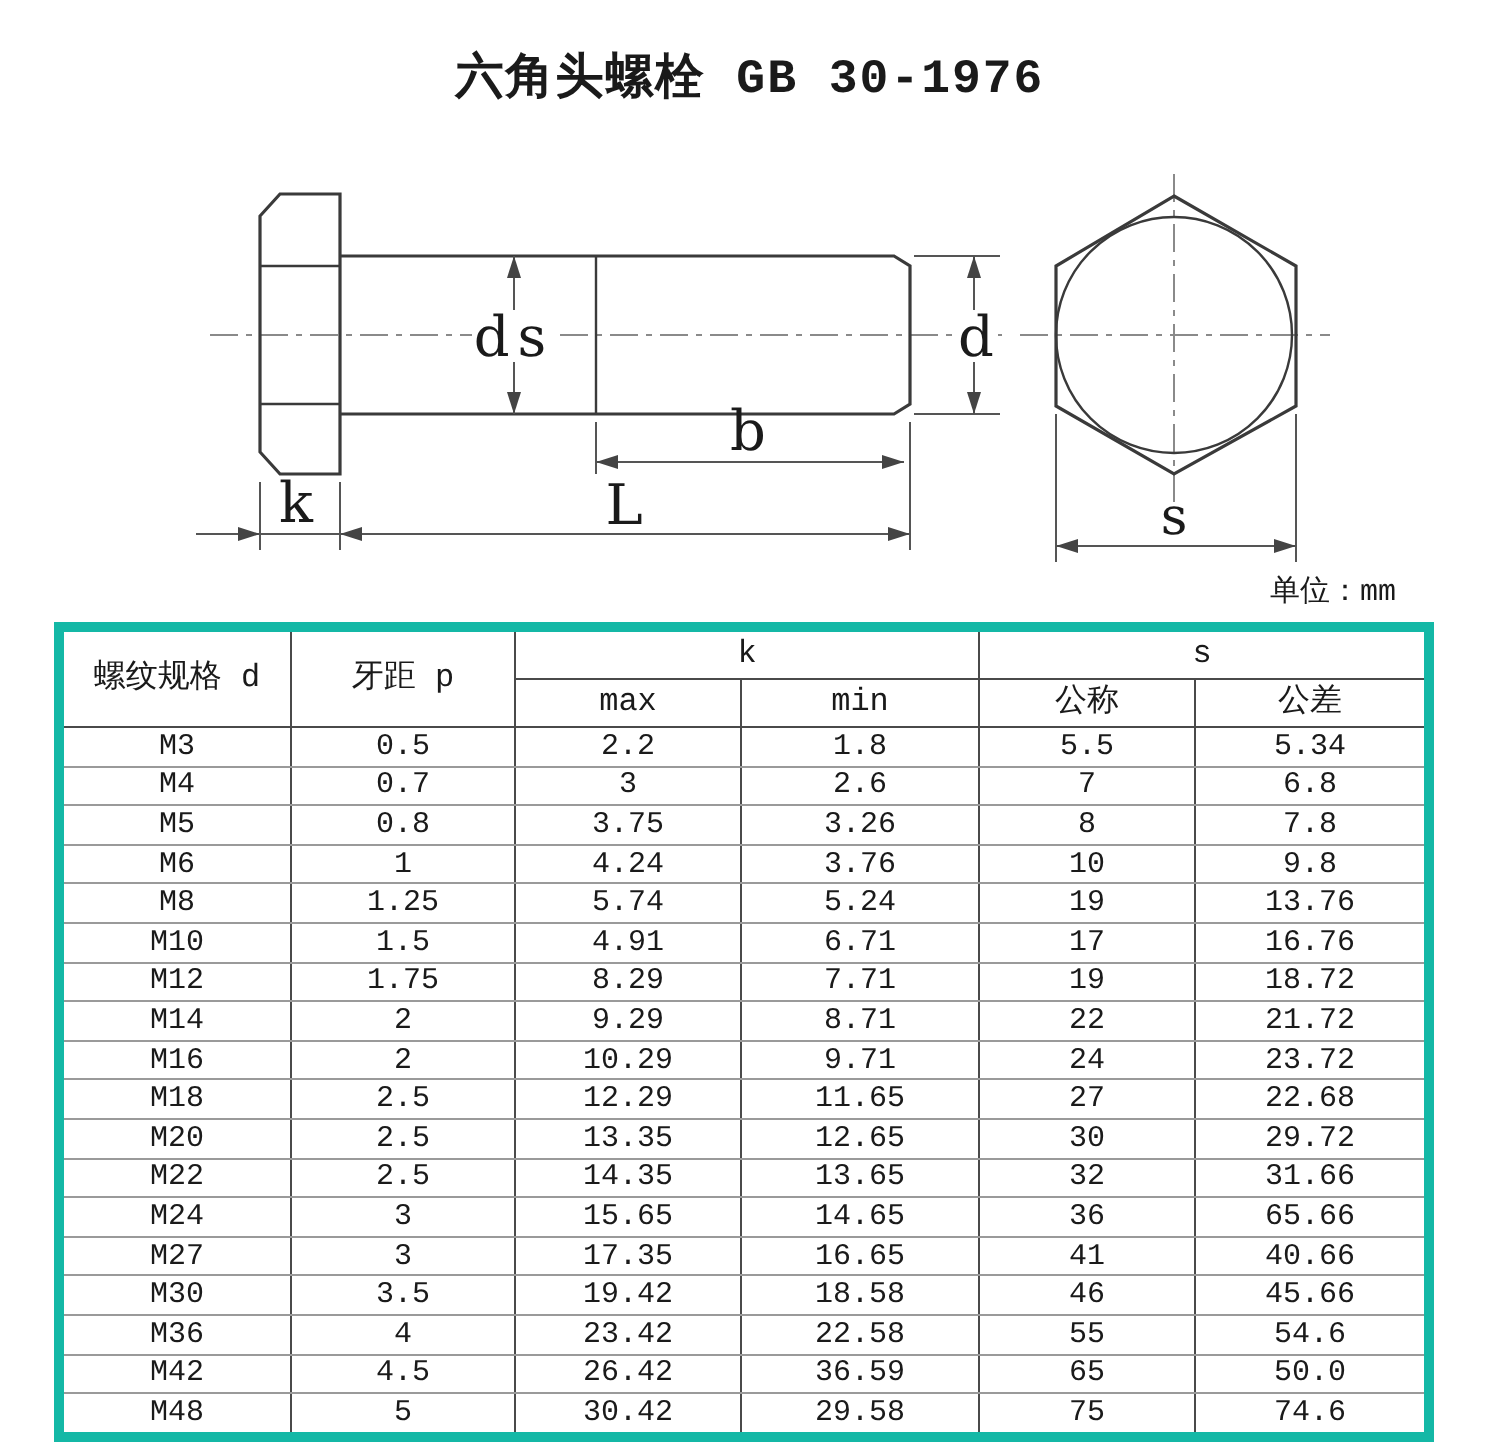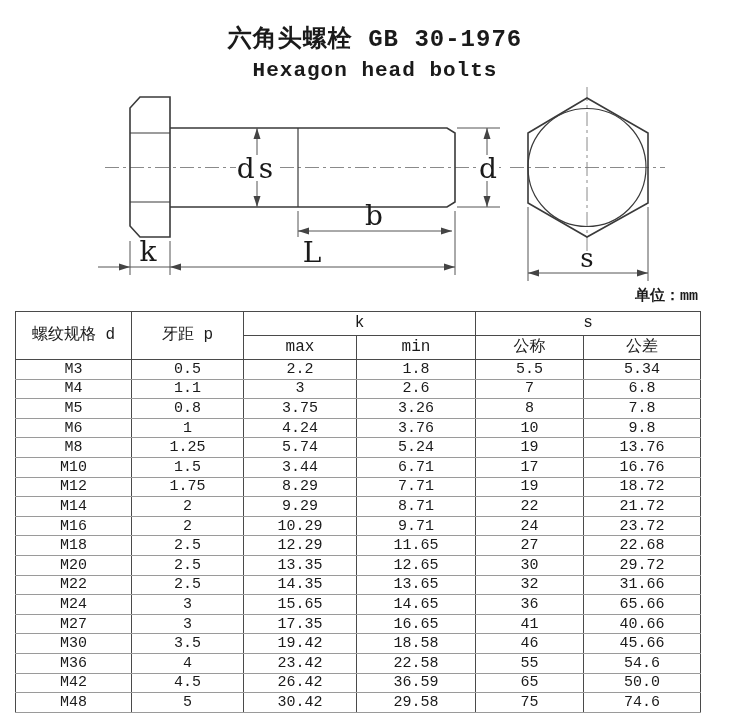--- a/index.html
+++ b/index.html
@@ -15,43 +15,42 @@
   .diagram{position:absolute;top:85px;left:0;width:750px;height:215px;}
 
   .outline{fill:none;stroke:#3a3a3a;stroke-width:1.6;}
   .thin{fill:none;stroke:#3a3a3a;stroke-width:1.2;}
   .dim{fill:none;stroke:#555555;stroke-width:1;}
   .cline{fill:none;stroke:#8a8a8a;stroke-width:1;stroke-dasharray:14 4 3 4;}
   .arrow{fill:#444444;stroke:none;}
   .dimtext{font-family:"DejaVu Serif","Liberation Serif",serif;font-size:28px;fill:#1a1a1a;}
   .dimtext.small{font-size:26px;}
 
-  .unit-note{position:absolute;top:286px;right:52px;font-size:15px;font-weight:bold;}
+  .unit-note{position:absolute;top:286px;right:52px;font-size:15px;}
 
   table.spec{
-    position:absolute;top:311px;left:15px;width:685px;
+    position:absolute;top:311px;left:27px;width:685px;
     border-collapse:collapse;table-layout:fixed;
     font-size:15px;text-align:center;
-    border:1px solid #14b8a6;
+    border:5px solid #14b8a6;
   }
   table.spec th{
     border:1px solid #4a4a4a;font-weight:normal;font-size:16px;
     height:23px;padding:0;line-height:1.1;
   }
   table.spec td{
     border:1px solid;border-color:#9a9a9a #4a4a4a;
     height:18.6px;padding:0;line-height:1;
   }
 </style>
 </head>
 <body>
 
 <div class="title-block">
   <div class="title-cn">六角头螺栓 GB 30-1976</div>
-  <div class="title-en">Hexagon head bolts</div>
 </div>
 
 <svg class="diagram" viewBox="0 0 750 215" xmlns="http://www.w3.org/2000/svg">
 
   <path class="cline" d="M105,82.5 H505"></path>
 
   <g>
     <path class="outline" d="M170,12 L140,12 L130,23 L130,141 L140,152 L170,152 Z"></path>
     <path class="thin" d="M130,48 H170"></path>
     <path class="thin" d="M130,117 H170"></path>
@@ -146,21 +145,21 @@
       <tr>
         <td>M3</td>
         <td>0.5</td>
         <td>2.2</td>
         <td>1.8</td>
         <td>5.5</td>
         <td>5.34</td>
       </tr>
       <tr>
         <td>M4</td>
-        <td>1.1</td>
+        <td>0.7</td>
         <td>3</td>
         <td>2.6</td>
         <td>7</td>
         <td>6.8</td>
       </tr>
       <tr>
         <td>M5</td>
         <td>0.8</td>
         <td>3.75</td>
         <td>3.26</td>
@@ -179,21 +178,21 @@
         <td>M8</td>
         <td>1.25</td>
         <td>5.74</td>
         <td>5.24</td>
         <td>19</td>
         <td>13.76</td>
       </tr>
       <tr>
         <td>M10</td>
         <td>1.5</td>
-        <td>3.44</td>
+        <td>4.91</td>
         <td>6.71</td>
         <td>17</td>
         <td>16.76</td>
       </tr>
       <tr>
         <td>M12</td>
         <td>1.75</td>
         <td>8.29</td>
         <td>7.71</td>
         <td>19</td>

